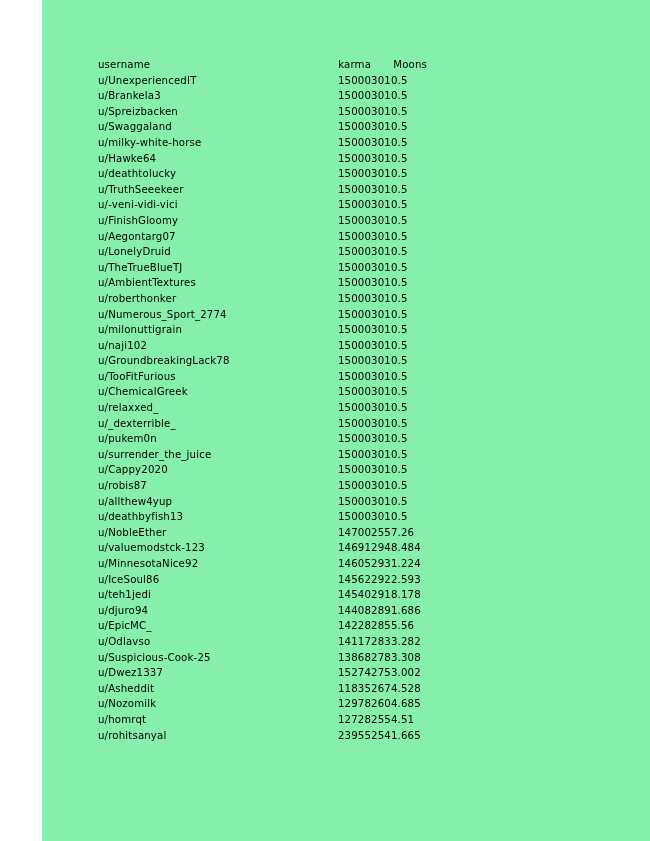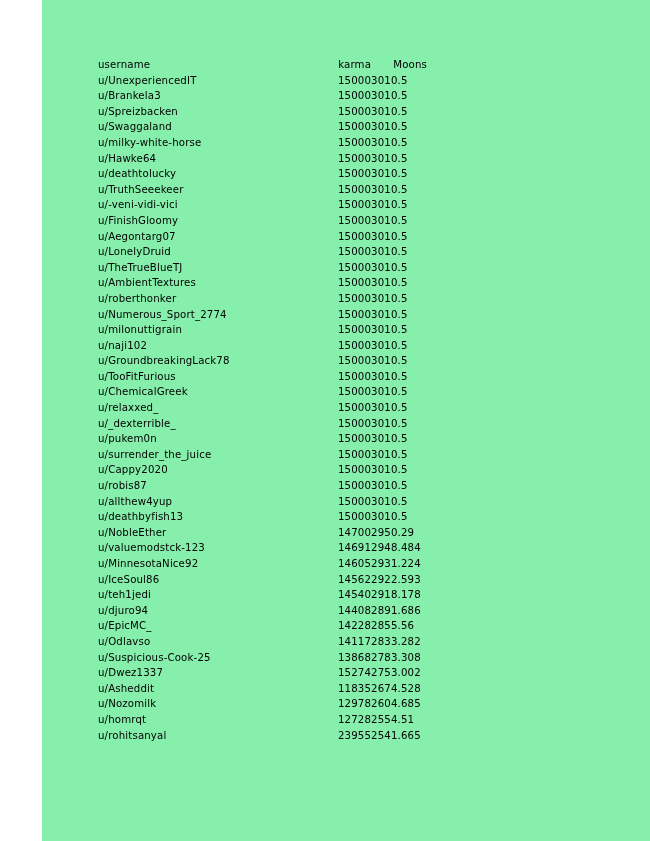--- a/index.html
+++ b/index.html
@@ -221,21 +221,21 @@
           <td class="col-moons">3010.5</td>
         </tr>
         <tr>
           <td class="col-username">u/deathbyfish13</td>
           <td class="col-karma">15000</td>
           <td class="col-moons">3010.5</td>
         </tr>
         <tr>
           <td class="col-username">u/NobleEther</td>
           <td class="col-karma">14700</td>
-          <td class="col-moons">2950.29</td>
+          <td class="col-moons">2557.26</td>
         </tr>
         <tr>
           <td class="col-username">u/valuemodstck-123</td>
           <td class="col-karma">14691</td>
           <td class="col-moons">2948.484</td>
         </tr>
         <tr>
           <td class="col-username">u/MinnesotaNice92</td>
           <td class="col-karma">14605</td>
           <td class="col-moons">2931.224</td>

